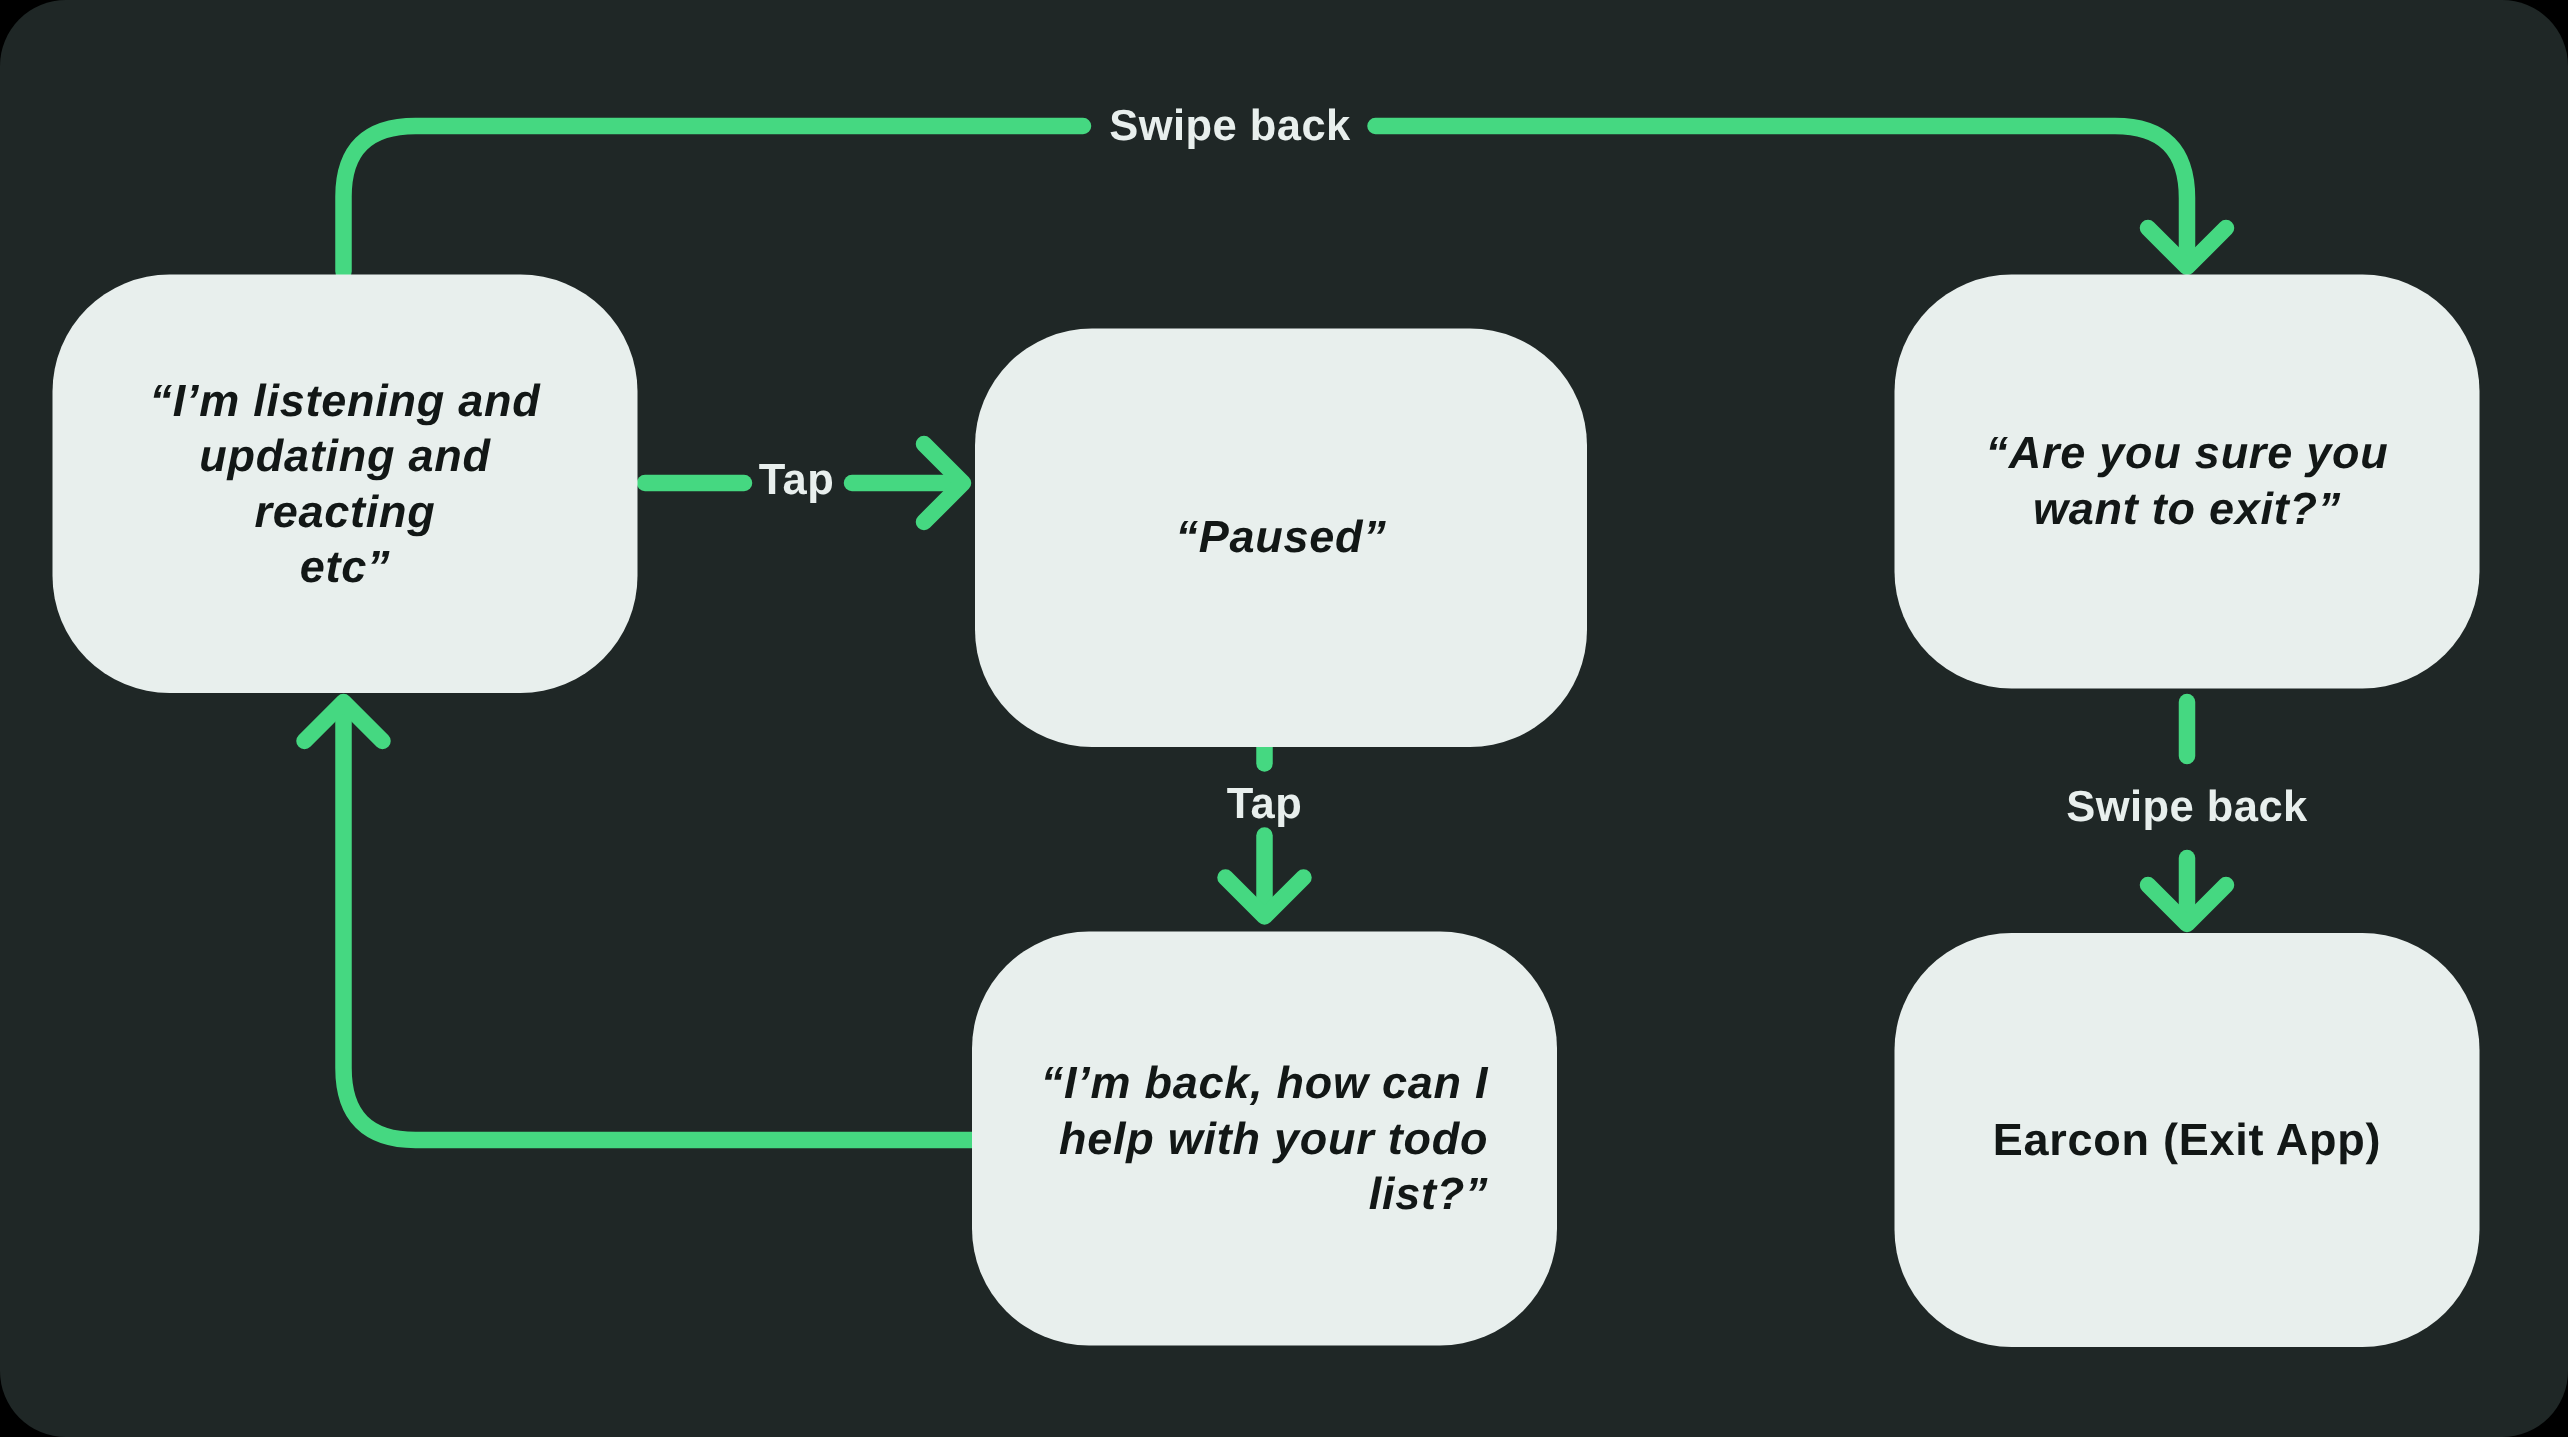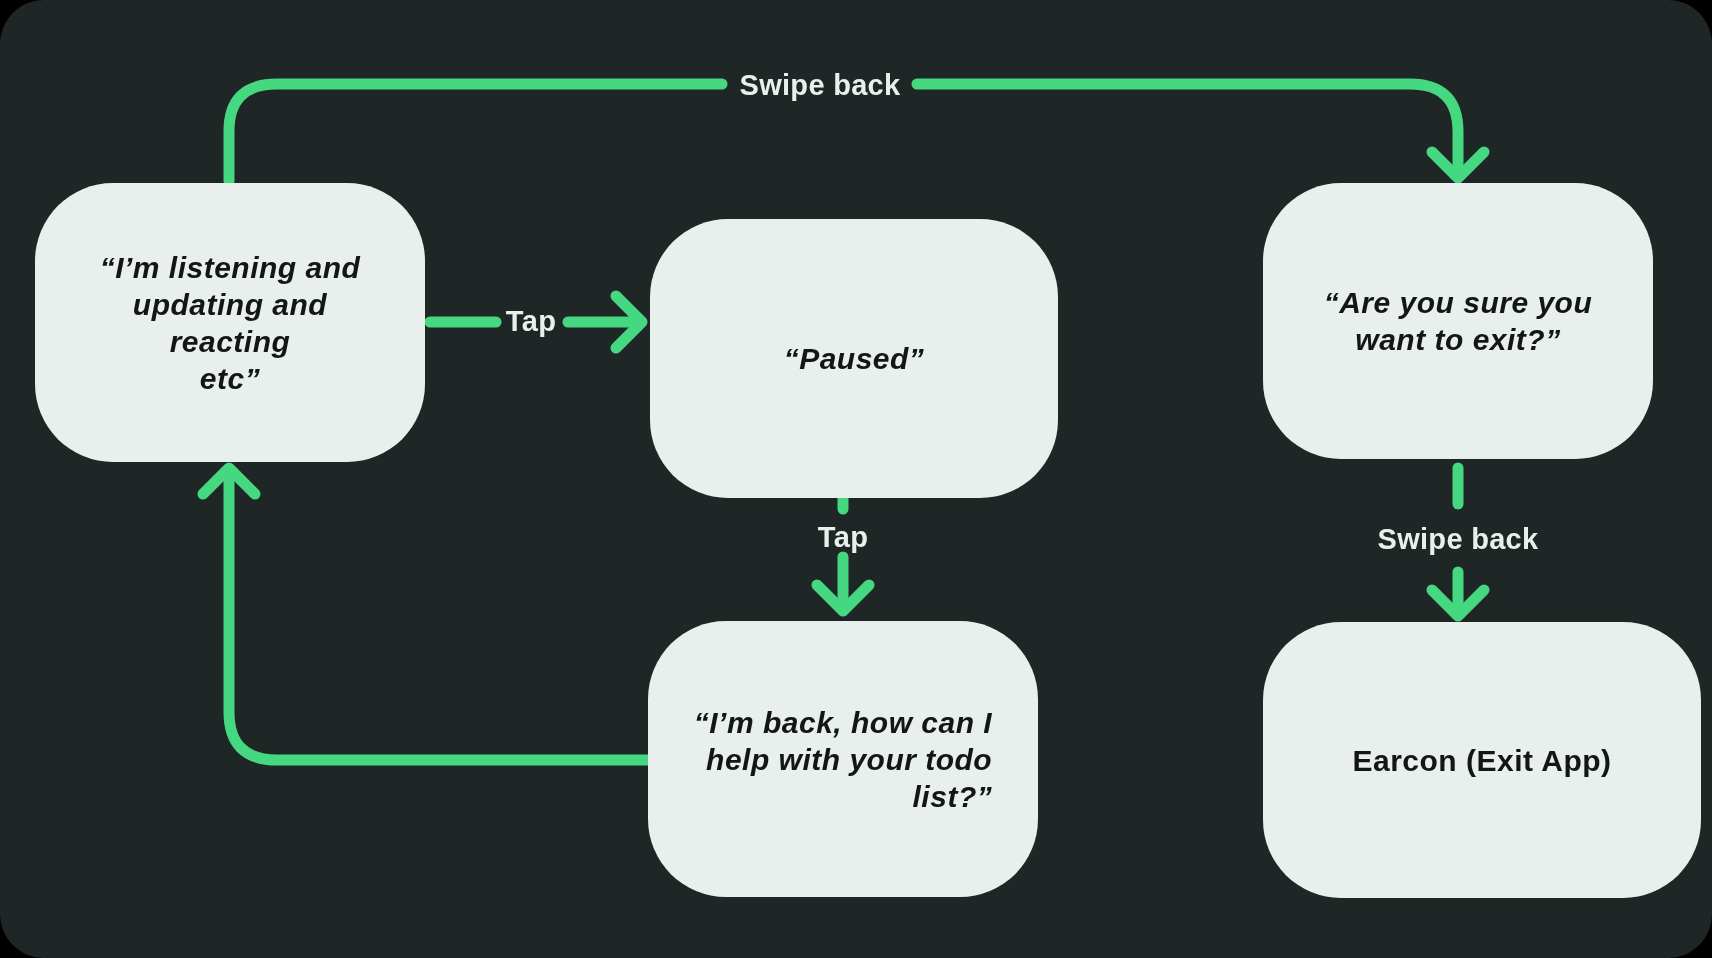--- a/index.html
+++ b/index.html
@@ -51,21 +51,21 @@
     font-weight: 700;
     line-height: 37px;
     white-space: pre-line;
     letter-spacing: 0.5px;
   }
   .node-text.italic { font-style: italic; }
   .n1 { left: 35px;   top: 183px; width: 390px; height: 279px; }
   .n2 { left: 650px;  top: 183px; width: 408px; height: 279px; margin-top: 36px; }
   .n3 { left: 1263px; top: 183px; width: 390px; height: 276px; }
   .n4 { left: 648px;  top: 621px; width: 390px; height: 276px; text-align: right; }
-  .n5 { left: 1263px; top: 622px; width: 438px; height: 276px; }
+  .n5 { left: 1263px; top: 622px; width: 390px; height: 276px; }
   .edge-label {
     position: absolute;
     transform: translate(-50%, -50%);
     color: var(--label-text);
     font-size: 29px;
     font-weight: 700;
     white-space: nowrap;
     letter-spacing: 0.3px;
     text-align: center;
   }

